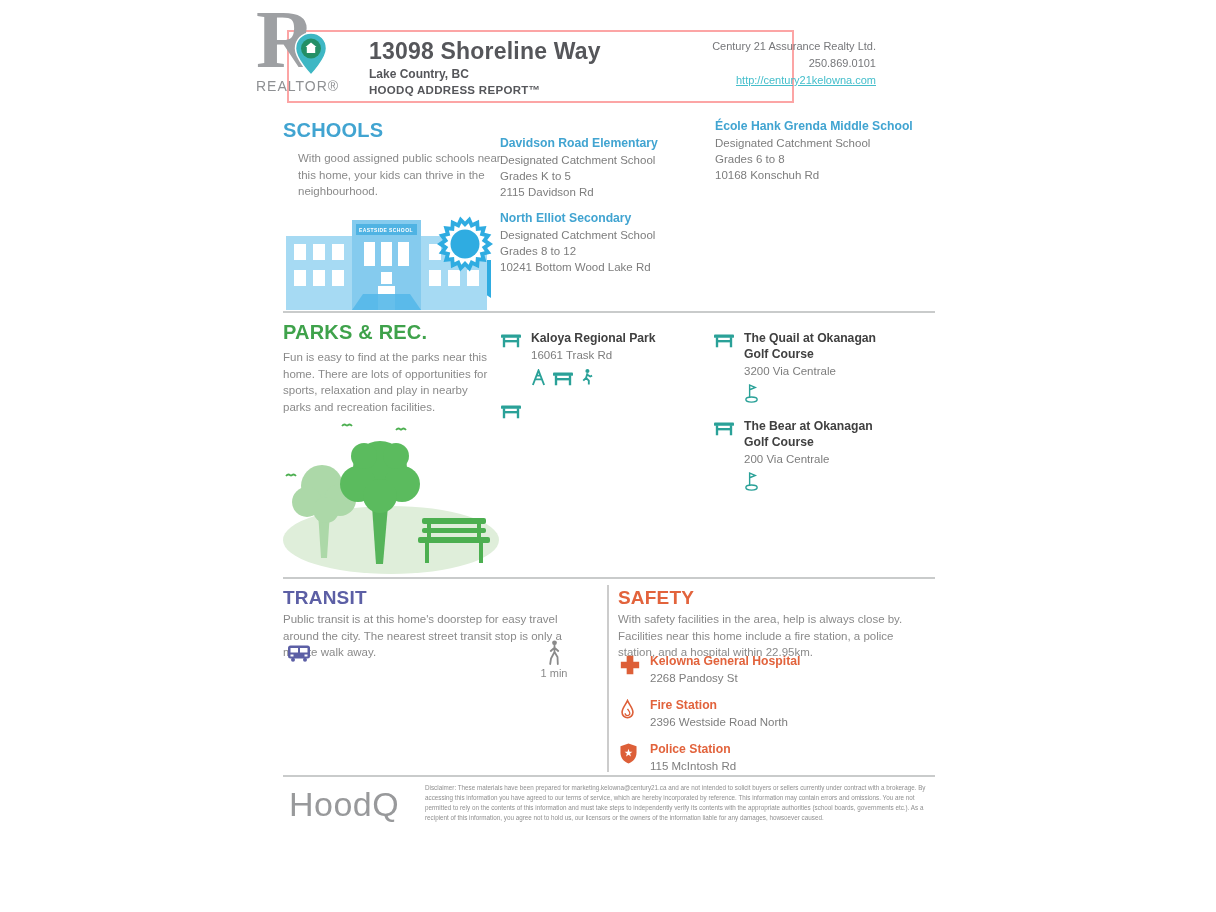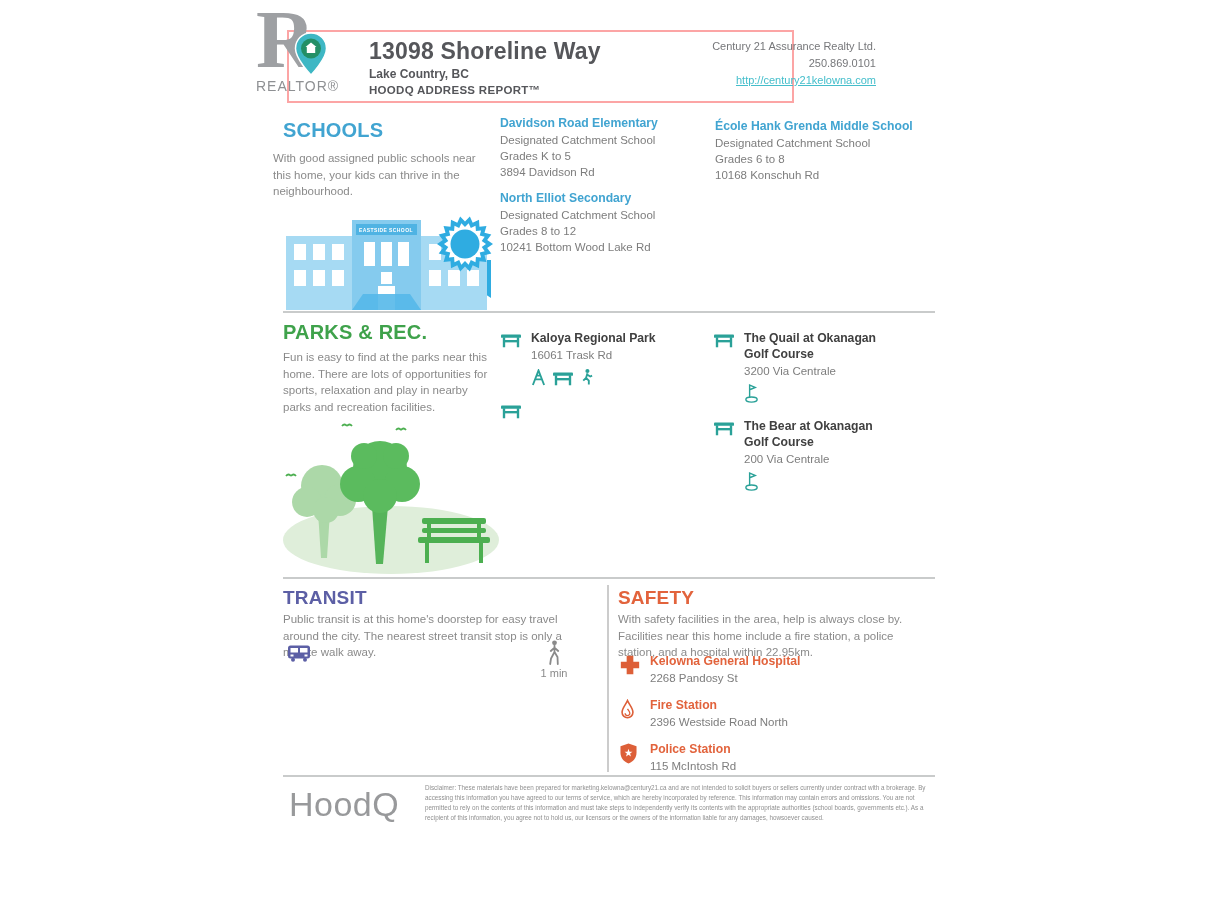--- a/index.html
+++ b/index.html
@@ -73,21 +73,21 @@
   </svg>
 </div>
 
 <div class="abs broker">
   <div>Century 21 Assurance Realty Ltd.</div>
   <div>250.869.0101</div>
   <a href="#">http://century21kelowna.com</a>
 </div>
 
 <div class="abs section-heading schools-c" style="left:283px; top:119px;">SCHOOLS</div>
-<div class="abs desc" style="left:273px; top:150px; width:208px;">With good assigned public schools near this home, your kids can thrive in the neighbourhood.</div>
+<div class="abs desc" style="left:298px; top:150px; width:208px;">With good assigned public schools near this home, your kids can thrive in the neighbourhood.</div>
 
 <svg class="abs" style="left:280px; top:206px;" width="213" height="105" viewBox="0 0 213 105">
 
   <g transform="translate(185,38)">
     <path d="M2 16 L26 16 L26 54 L14 46 L2 54 Z" fill="#2FACE1"></path>
   </g>
 
   <rect x="6" y="30" width="66" height="74" fill="#A6DAF3"></rect>
   <rect x="141" y="30" width="66" height="74" fill="#A6DAF3"></rect>
   <rect x="72" y="14" width="69" height="90" fill="#85CBEE"></rect>
@@ -116,26 +116,26 @@
   </g>
   <polygon points="72,104 141,104 130,88 83,88" fill="#55B8E9" opacity="0.9"></polygon>
 
   <g transform="translate(185,38)">
     <polygon fill="#2FACE1" points="28.00,0.00 22.16,3.91 26.31,9.58 19.49,11.25 21.45,18.00 14.46,17.24 14.00,24.25 7.70,21.14 4.86,27.57 0.00,22.50 -4.86,27.57 -7.70,21.14 -14.00,24.25 -14.46,17.24 -21.45,18.00 -19.49,11.25 -26.31,9.58 -22.16,3.91 -28.00,0.00 -22.16,-3.91 -26.31,-9.58 -19.49,-11.25 -21.45,-18.00 -14.46,-17.24 -14.00,-24.25 -7.70,-21.14 -4.86,-27.57 -0.00,-22.50 4.86,-27.57 7.70,-21.14 14.00,-24.25 14.46,-17.24 21.45,-18.00 19.49,-11.25 26.31,-9.58 22.16,-3.91"></polygon>
     <polygon fill="#ffffff" points="21.00,0.00 16.74,2.95 19.73,7.18 14.72,8.50 16.09,13.50 10.93,13.02 10.50,18.19 5.81,15.97 3.65,20.68 0.00,17.00 -3.65,20.68 -5.81,15.97 -10.50,18.19 -10.93,13.02 -16.09,13.50 -14.72,8.50 -19.73,7.18 -16.74,2.95 -21.00,0.00 -16.74,-2.95 -19.73,-7.18 -14.72,-8.50 -16.09,-13.50 -10.93,-13.02 -10.50,-18.19 -5.81,-15.97 -3.65,-20.68 -0.00,-17.00 3.65,-20.68 5.81,-15.97 10.50,-18.19 10.93,-13.02 16.09,-13.50 14.72,-8.50 19.73,-7.18 16.74,-2.95"></polygon>
     <circle r="14.5" fill="#2FACE1"></circle>
   </g>
 </svg>
 
-<div class="abs" style="left:500px; top:116px; width:205px;">
+<div class="abs" style="left:500px; top:136px; width:205px;">
   <div class="entry">
     <div class="poi-name schools-c">Davidson Road Elementary</div>
     <div class="poi-detail">Designated Catchment School</div>
     <div class="poi-detail">Grades K to 5</div>
-    <div class="poi-detail">3894 Davidson Rd</div>
+    <div class="poi-detail">2115 Davidson Rd</div>
   </div>
   <div class="entry">
     <div class="poi-name schools-c">North Elliot Secondary</div>
     <div class="poi-detail">Designated Catchment School</div>
     <div class="poi-detail">Grades 8 to 12</div>
     <div class="poi-detail">10241 Bottom Wood Lake Rd</div>
   </div>
 </div>
 
 <div class="abs" style="left:715px; top:119px; width:225px;">

